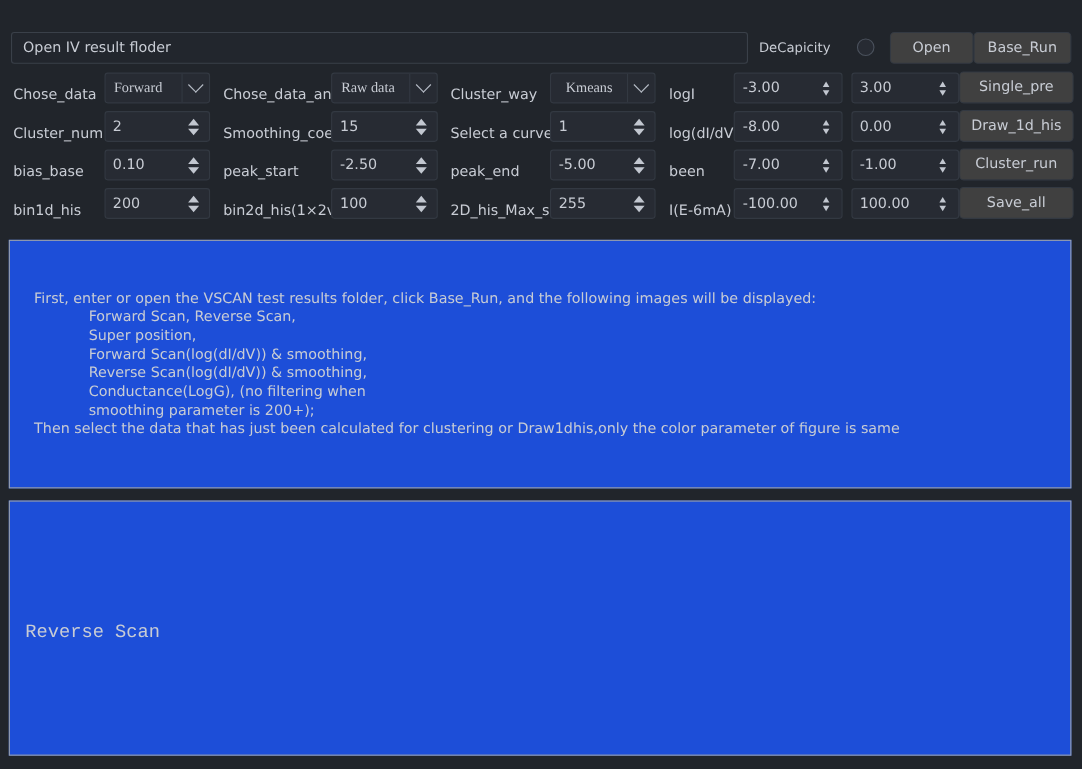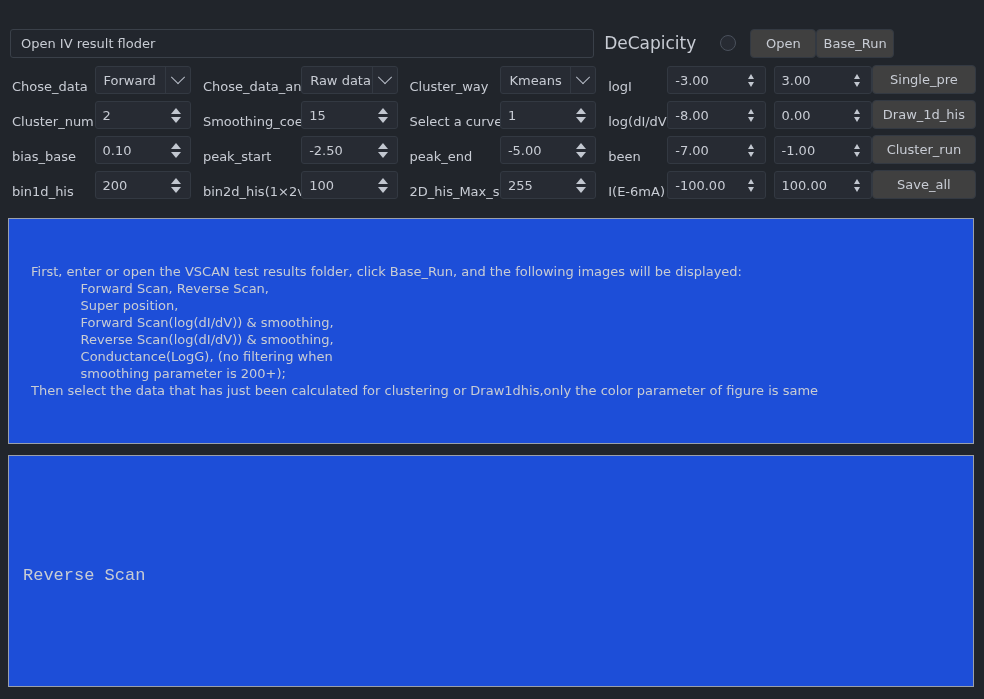--- a/index.html
+++ b/index.html
@@ -21,21 +21,21 @@
     left: 0; top: 0;
     width: 984px; height: 699px;
     background: #21252b;
     box-sizing: border-box;
   }
 
   
   .toprow {
     position: absolute;
     left: 10px; top: 28px;
-    width: 884px; height: 30px;
+    width: 964px; height: 30px;
     display: flex;
     align-items: center;
   }
   .pathfield {
     width: 690px;
     height: 29px;
     box-sizing: border-box;
     background: #22262d;
     border: 1px solid #3a4049;
     border-radius: 3px;
@@ -45,21 +45,21 @@
     line-height: 27px;
     outline: none;
     font-family: "DejaVu Sans", sans-serif;
   }
   .decap-wrap {
     display: flex;
     align-items: center;
     margin-left: 10px;
   }
   .decap-label {
-    font-size: 17px;
+    font-size: 12px;
     color: #c8ccd4;
     margin-right: 24px;
   }
   .radio {
     width: 16px; height: 16px;
     border-radius: 50%;
     border: 1px solid #4a515c;
     background: #272b33;
     box-sizing: border-box;
   }
@@ -121,21 +121,21 @@
     display: flex;
     align-items: center;
     padding-left: 7px;
     font-size: 13px;
     color: #c8ccd4;
     overflow: hidden;
     white-space: nowrap;
   }
   
   .combo { width: 98px; }
-  .combo .val { justify-content: center; padding-left: 0; }
+  .combo .val { justify-content: center; padding-left: 0; font-family: Liberation Serif, serif; }
   .combo.left .val { justify-content: flex-start; padding-left: 8px; }
   .combo-arrow {
     width: 24px;
     border-left: 1px solid #333942;
     display: flex;
     align-items: center;
     justify-content: center;
   }
   .chev {
     width: 9px; height: 9px;

